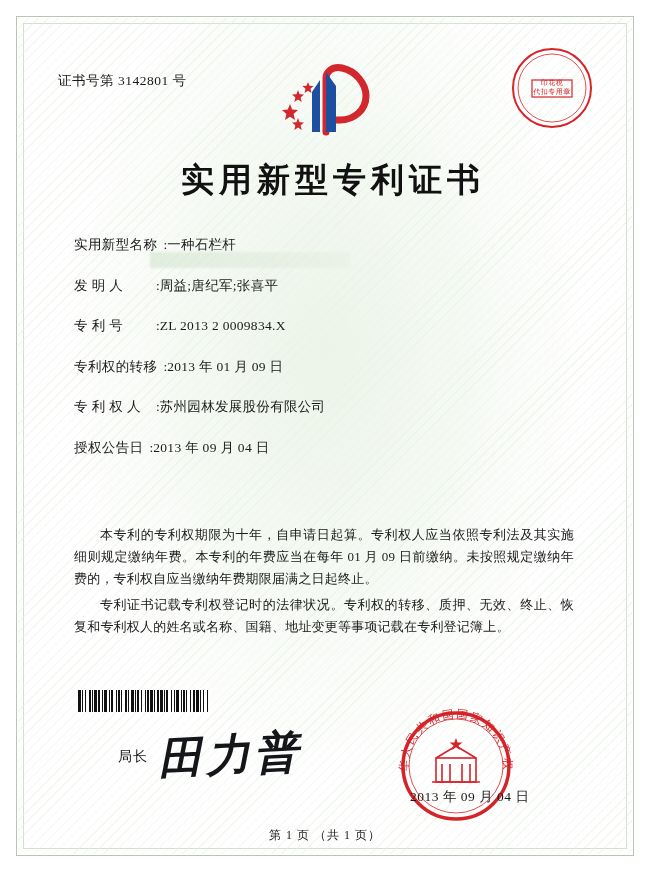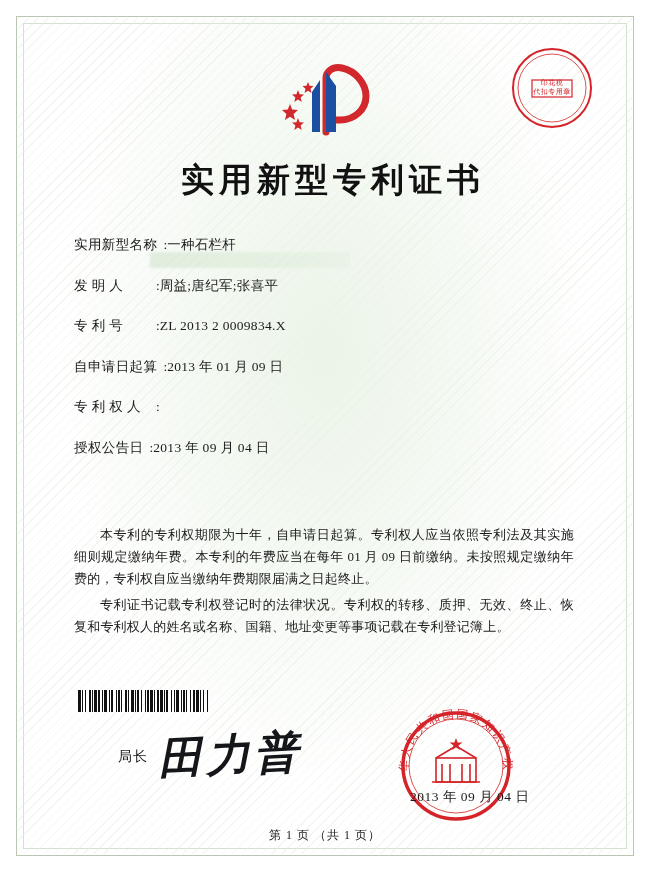--- a/index.html
+++ b/index.html
@@ -245,20 +245,21 @@
 </head>
 <body>
 
 <div id="certificate">
 
   <div class="page-frame">
     <div class="page-frame-inner"></div>
   </div>
   <div class="bg-tint"></div>
 
+  <div class="cert-no">证书号第 3142801 号</div>
 
   <div class="emblem">
     <svg viewBox="0 0 106 74" width="106" height="74" aria-hidden="true">
       <path d="M52 70 L52 16 C52 10 58 4 68 6 C82 9 92 22 92 34 C92 48 80 58 66 58 L60 58" fill="none" stroke="#d2272c" stroke-width="7" stroke-linecap="round"></path>
       <path d="M46 70 L46 18 L38 30 L38 70 Z" fill="#1d4fa0"></path>
       <path d="M52 70 L52 10 L62 24 L62 70 Z" fill="#1d4fa0"></path>
       <g fill="#d2272c">
         <polygon points="16,42 18.2,47.6 24,48 19.6,52 21,58 16,54.8 11,58 12.4,52 8,48 13.8,47.6"></polygon>
         <polygon points="24,28 25.6,32.2 30,32.5 26.6,35.5 27.7,40 24,37.5 20.3,40 21.4,35.5 18,32.5 22.4,32.2"></polygon>
         <polygon points="24,56 25.6,60.2 30,60.5 26.6,63.5 27.7,68 24,65.5 20.3,68 21.4,63.5 18,60.5 22.4,60.2"></polygon>
@@ -297,28 +298,29 @@
       <span class="field-value">周益;唐纪军;张喜平</span>
     </div>
 
     <div class="field-row">
       <span class="field-label spread">专 利 号</span>
       <span class="field-sep">:</span>
       <span class="field-value">ZL 2013 2 0009834.X</span>
     </div>
 
     <div class="field-row">
-      <span class="field-label plain">自申请日起算</span>
+      <span class="field-label plain">专利权的转移</span>
       <span class="field-sep">:</span>
       <span class="field-value">2013 年 01 月 09 日</span>
     </div>
 
     <div class="field-row">
       <span class="field-label spread">专 利 权 人</span>
       <span class="field-sep">:</span>
+      <span class="field-value">苏州园林发展股份有限公司</span>
     </div>
 
     <div class="field-row">
       <span class="field-label plain">授权公告日</span>
       <span class="field-sep">:</span>
       <span class="field-value">2013 年 09 月 04 日</span>
     </div>
 
   </div>
 

